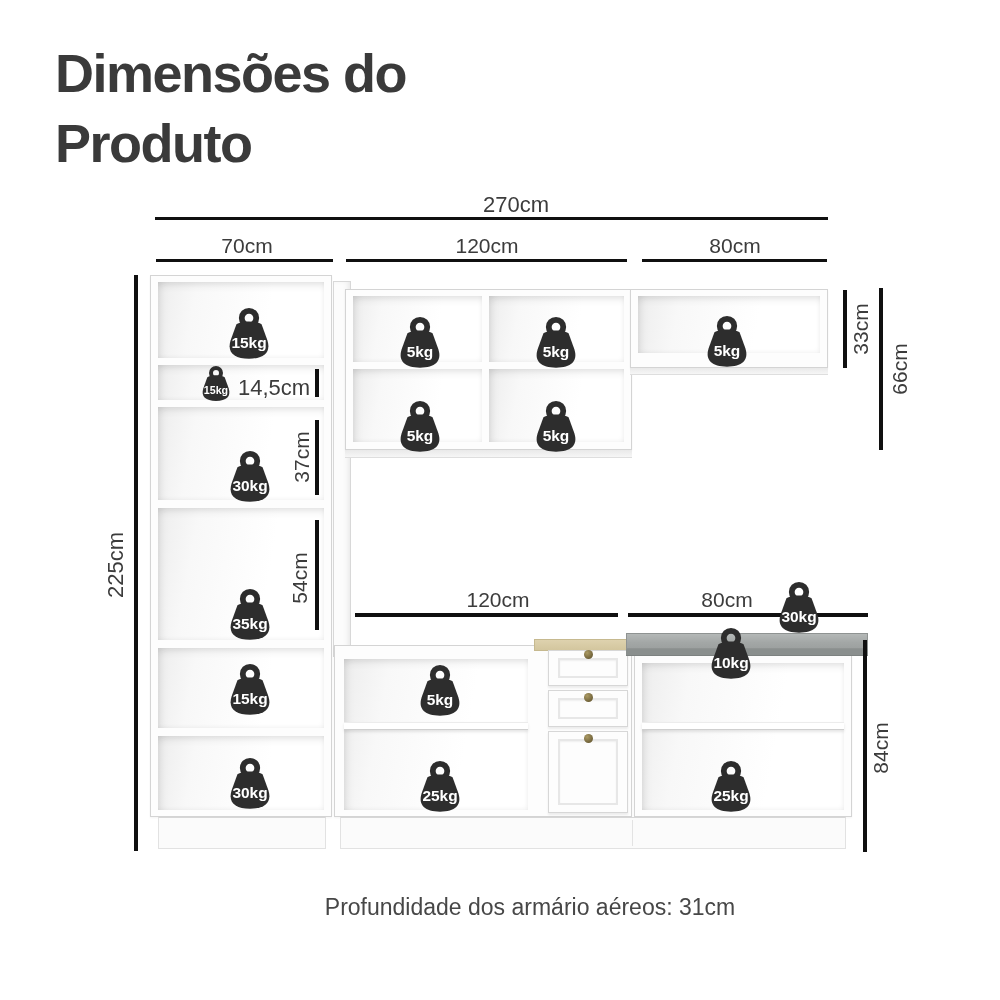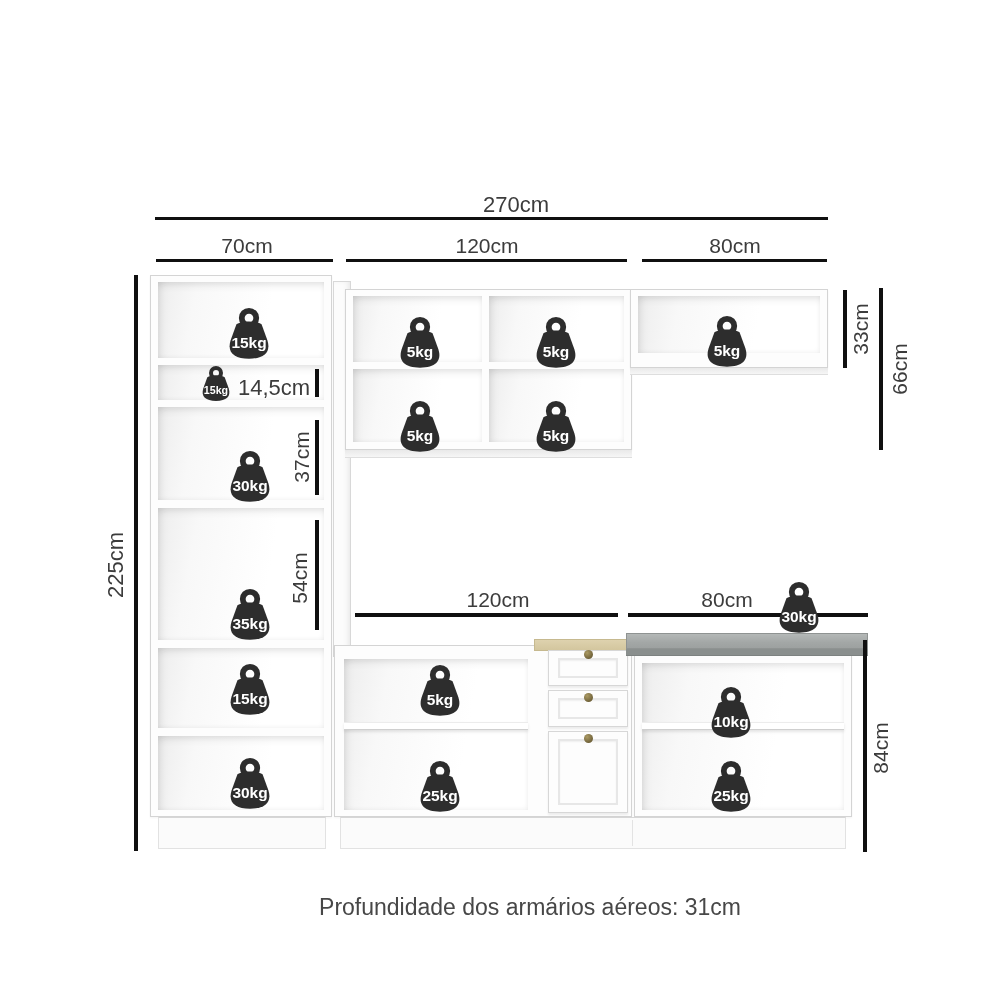--- a/index.html
+++ b/index.html
@@ -49,20 +49,22 @@
   .weight .ring{fill:none;stroke:#2d2d2d;stroke-width:6px;}
   .weight .body{fill:#2d2d2d;}
   .weight text{fill:#ffffff;font-weight:700;font-size:16px;font-family:"Liberation Sans",sans-serif;}
 </style>
 </head>
 <body>
 
 <div class="canvas">
 
   <div class="title">
+    <div>Dimensões do</div>
+    <div>Produto</div>
   </div>
 
   <div class="cab" style="left:150px;top:275px;width:182px;height:542px;"></div>
   <div class="inner" style="left:158px;top:282px;width:166px;height:76px;"></div>
   <div class="inner" style="left:158px;top:365px;width:166px;height:35px;"></div>
   <div class="inner" style="left:158px;top:407px;width:166px;height:93px;"></div>
   <div class="inner" style="left:158px;top:508px;width:166px;height:132px;"></div>
   <div class="inner" style="left:158px;top:648px;width:166px;height:80px;"></div>
   <div class="inner" style="left:158px;top:736px;width:166px;height:74px;"></div>
   <div class="plinth" style="left:158px;top:817px;width:168px;height:32px;"></div>
@@ -224,21 +226,21 @@
   </div>
 
   <div class="weight" style="left: 411px; top: 759px; width: 58px; height: 56px;">
     <svg viewBox="0 0 60 56" aria-hidden="true">
       <circle class="ring" cx="30" cy="11.5" r="7.5"></circle>
       <path class="body" d="M17 18 C21.5 14 38.5 14 43 18 L49 34.5 C53 47 45.5 53.5 30 53.5 C14.5 53.5 7 47 11 34.5 Z"></path>
       <text class="wlabel" x="30" y="43" text-anchor="middle">25kg</text>
     </svg>
   </div>
 
-  <div class="weight" style="left: 702px; top: 685px; width: 58px; height: 56px;">
+  <div class="weight" style="left: 702px; top: 626px; width: 58px; height: 56px;">
     <svg viewBox="0 0 60 56" aria-hidden="true">
       <circle class="ring" cx="30" cy="11.5" r="7.5"></circle>
       <path class="body" d="M17 18 C21.5 14 38.5 14 43 18 L49 34.5 C53 47 45.5 53.5 30 53.5 C14.5 53.5 7 47 11 34.5 Z"></path>
       <text class="wlabel" x="30" y="43" text-anchor="middle">10kg</text>
     </svg>
   </div>
 
   <div class="weight" style="left: 702px; top: 759px; width: 58px; height: 56px;">
     <svg viewBox="0 0 60 56" aria-hidden="true">
       <circle class="ring" cx="30" cy="11.5" r="7.5"></circle>
@@ -256,15 +258,15 @@
   <div class="dlab rot" style="left:262px;top:445px;width:80px;">37cm</div>
   <div class="dlab rot" style="left:260px;top:566px;width:80px;">54cm</div>
   <div class="dlab rot big" style="left:66px;top:552px;width:100px;">225cm</div>
   <div class="dlab rot" style="left:821px;top:317px;width:80px;">33cm</div>
   <div class="dlab rot" style="left:860px;top:357px;width:80px;">66cm</div>
   <div class="dlab" style="left:438px;top:588px;width:120px;">120cm</div>
   <div class="dlab" style="left:667px;top:588px;width:120px;">80cm</div>
   <div class="dlab rot" style="left:841px;top:736px;width:80px;">84cm</div>
 
   <div class="footer">
-    <div>Profundidade dos armários aéreos: 31cm</div>
+    <div>Profundidade dos armário aéreos: 31cm</div>
   </div>
 </div>
 
 </body></html>

